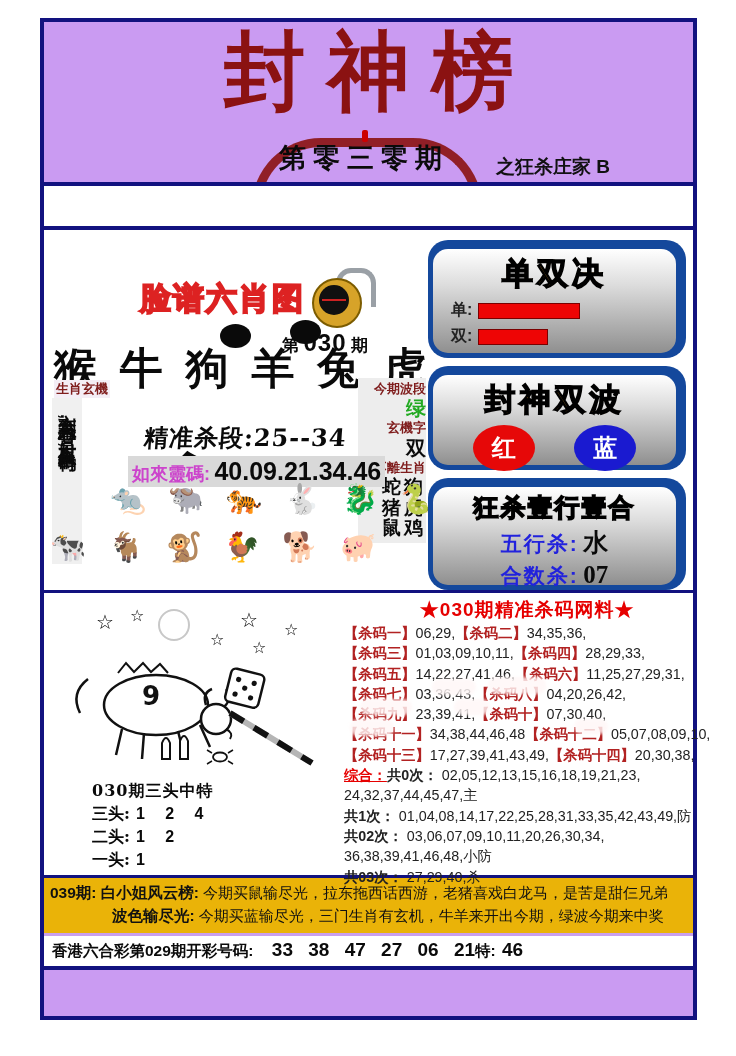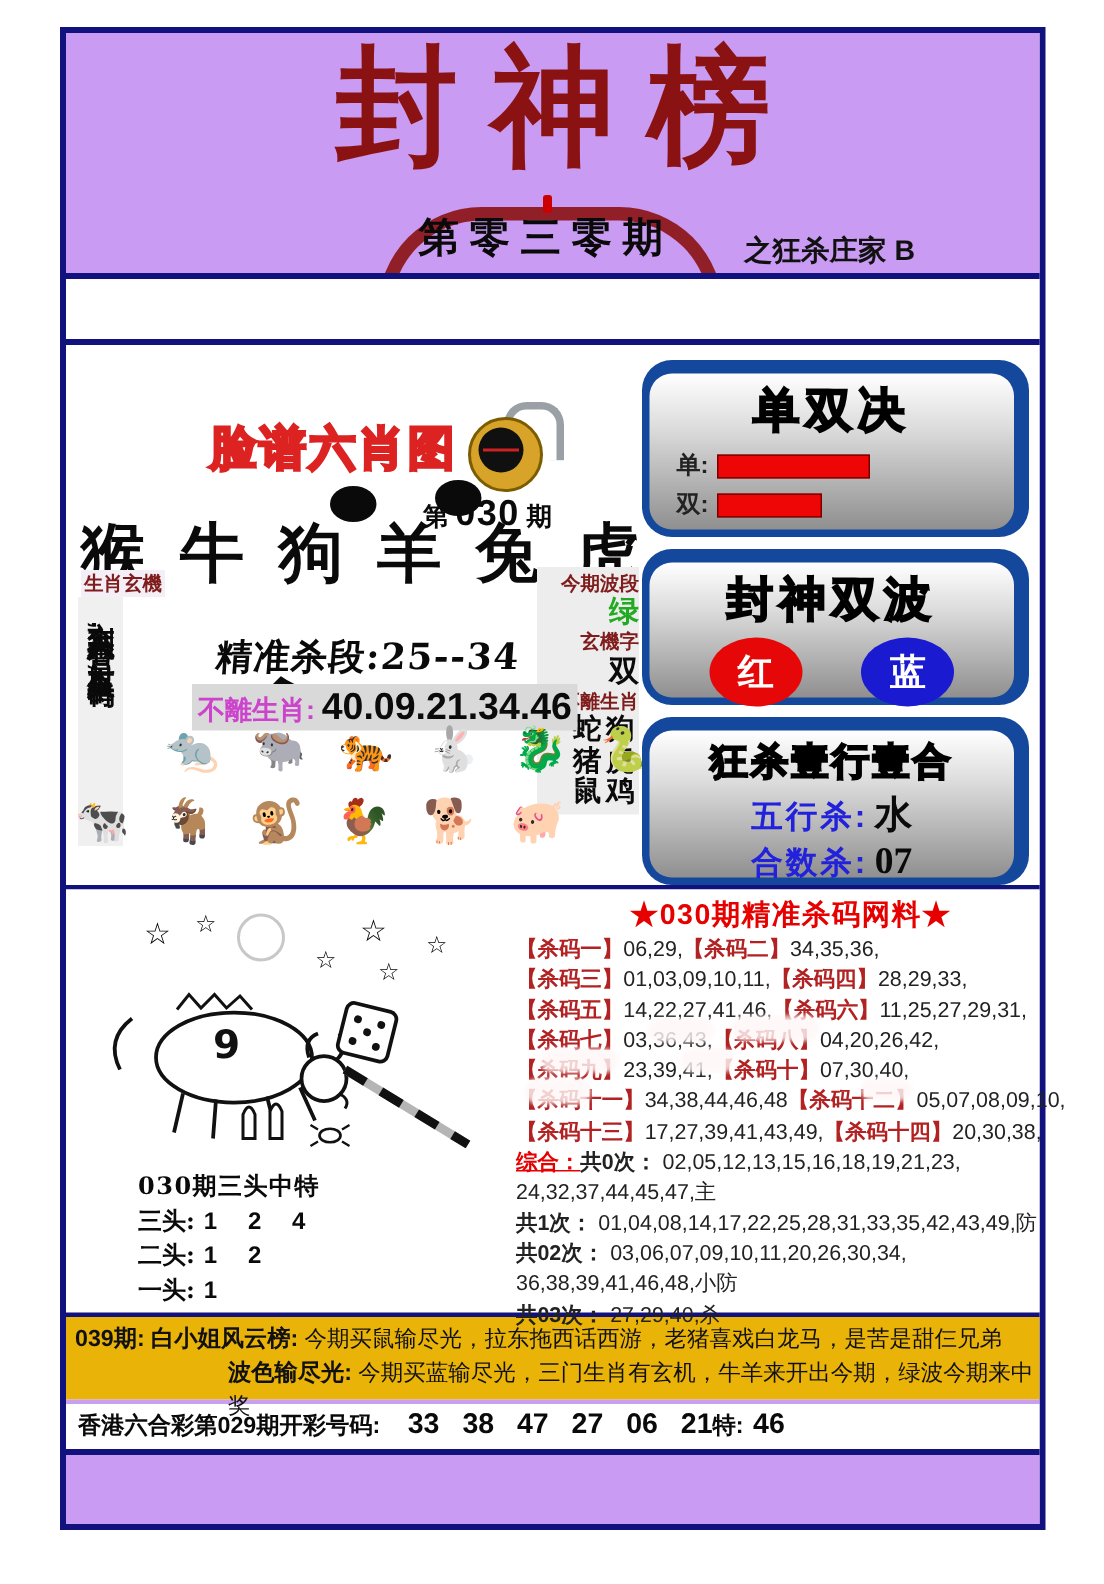--- a/index.html
+++ b/index.html
@@ -148,21 +148,21 @@
   .kp-line{font-size:14.3px;line-height:1.42;color:#222;white-space:nowrap;}
   .kp-line .kl{color:#b22222;font-weight:bold;}
   .kp-freq{font-size:14.3px;line-height:1.42;color:#222;}
   .kp-freq .zh{color:#e60000;font-weight:bold;text-decoration:underline;}
   .smudge{position:absolute;background:rgba(255,246,246,.82);border-radius:8px;filter:blur(1.5px);}
 
   
   .sec-notes{height:52px;background:#eab308;font-size:15px;color:#111;padding-top:3px;}
   .sec-notes b{font-size:15.5px;}
   .note1{padding-left:6px;line-height:1.5;}
-  .note2{padding-left:108px;line-height:1.45;}
+  .note2{padding-left:68px;line-height:1.45;}
   .sec-result{height:27px;background:#fff;font-weight:bold;font-size:15.5px;padding:3px 0 0 8px;color:#0a0a0a;}
   .sec-result .nums{font-size:19px;word-spacing:10px;margin-left:14px;}
   .sec-result .spec{font-size:19px;margin-left:2px;}
   .sec-bottom{height:46px;background:#ca9bf2;}
 
   svg text{font-family:"DejaVu Sans",sans-serif;}
 </style>
 </head>
 <body>
 
@@ -219,21 +219,21 @@
       <div class="tag">玄機字</div>
       <div class="char">双</div>
       <div class="tag">不離生肖</div>
       <div class="avoid-row"><span>蛇</span><span>狗</span></div>
       <div class="avoid-row"><span>猪</span><span>虎</span></div>
       <div class="avoid-row"><span>鼠</span><span>鸡</span></div>
     </div>
 
     <div class="kill-range">精准杀段:25--34</div>
     <div class="magic">
-      <span class="lbl">不離生肖:</span>
+      <span class="lbl">如來靈碼:</span>
       <span class="nums">40.09.21.34.46</span>
     </div>
 
     <div class="animals r1">
       <span>🐀</span>
       <span>🐃</span>
       <span>🐅</span>
       <span>🐇</span>
       <span>🐉</span>
       <span>🐍</span>

